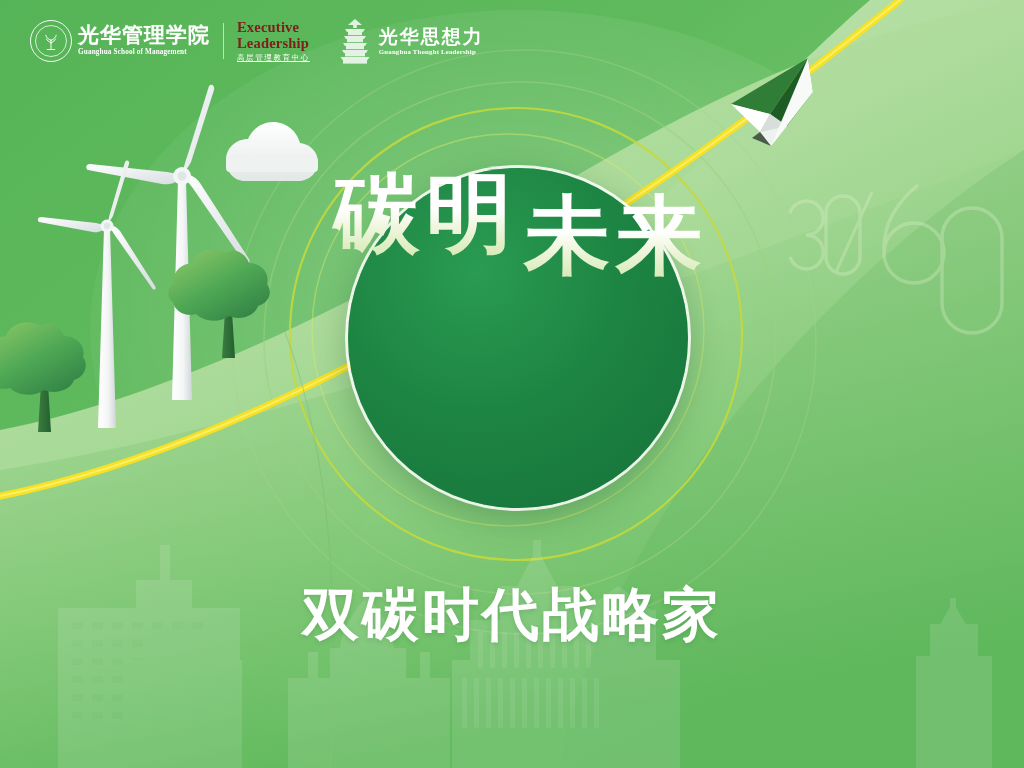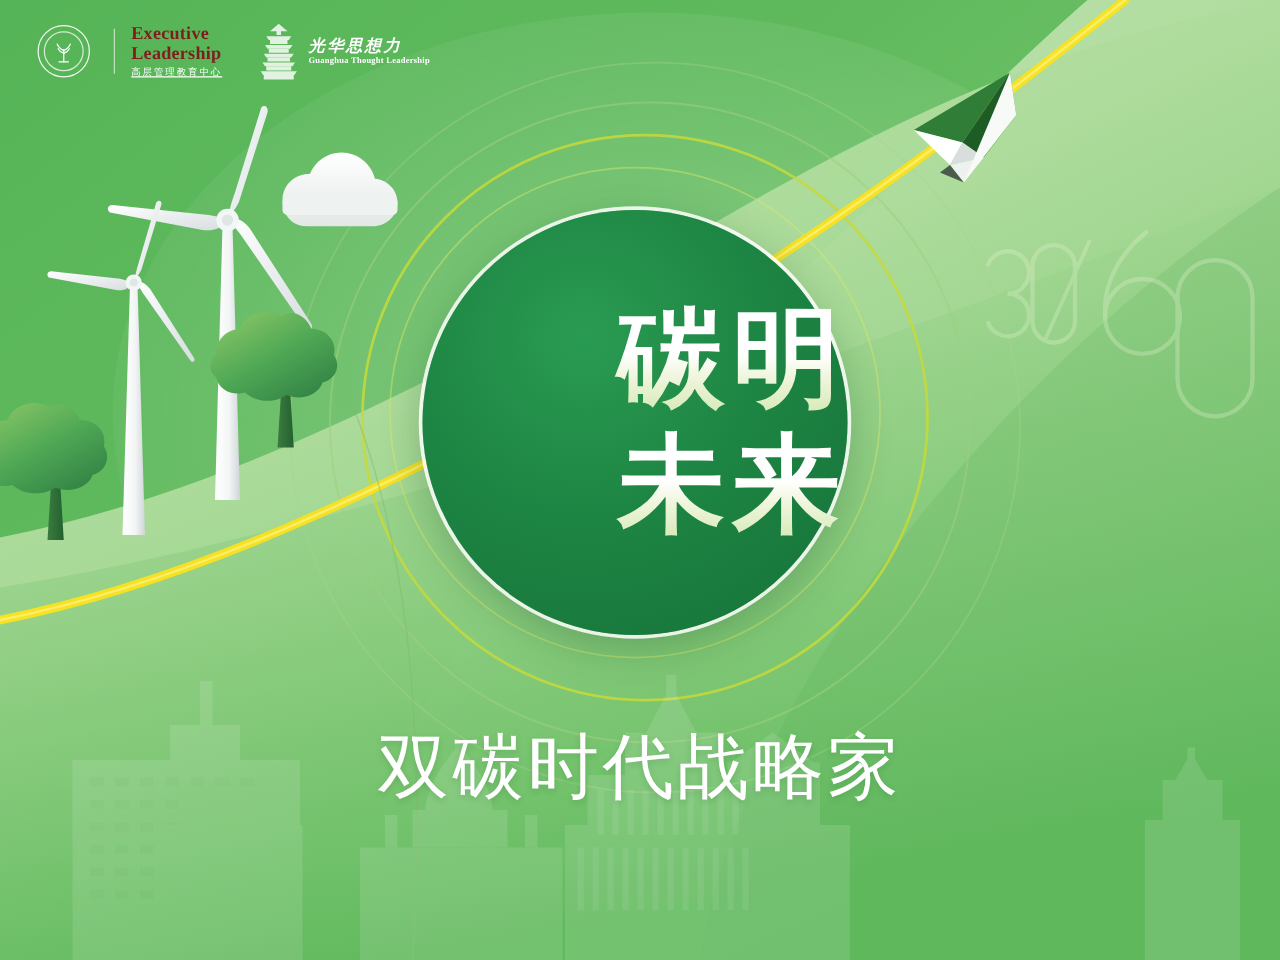--- a/index.html
+++ b/index.html
@@ -51,56 +51,56 @@
     letter-spacing:.2px;white-space:nowrap;
   }
   .ee-cn{
     font-size:7.5px;color:#fff;letter-spacing:1.6px;
     white-space:nowrap;margin-top:3px;line-height:1;text-decoration:underline;
   }
   #logo-sep-space{width:28px;}
   .pagoda{width:34px;height:46px;margin-right:7px;flex:0 0 auto;}
   .gtl-cn{
     font-family:"Liberation Serif","DejaVu Serif",serif;
-    font-size:13px;font-weight:700;color:#fff;letter-spacing:2px;
-    line-height:1;white-space:nowrap;font-style:italic;
+    font-size:19px;font-weight:700;color:#fff;letter-spacing:2px;
+    line-height:1;white-space:nowrap;
   }
   .gtl-en{
     font-family:"Liberation Serif","DejaVu Serif",serif;
     font-size:6.8px;font-weight:700;color:#fff;letter-spacing:.2px;
     white-space:nowrap;margin-top:3px;line-height:1;
   }
 
   
   #badge{
-    position:absolute;left:338px;top:168px;
+    position:absolute;left:348px;top:168px;
     width:340px;height:340px;border-radius:50%;
     background:radial-gradient(circle at 38% 30%, #2a9b52 0%, #1d8543 45%, #16713a 100%);
     box-shadow:0 0 0 3px rgba(255,255,255,.85), 0 10px 34px rgba(10,60,25,.28);
     z-index:30;
-    display:flex;flex-direction:column;align-items:flex-end;justify-content:center;
+    display:flex;flex-direction:row;align-items:flex-start;justify-content:center;
   }
   .badge-line{
     font-family:"Liberation Sans","DejaVu Sans",sans-serif;
     font-size:86px;font-weight:700;letter-spacing:6px;
     line-height:1.06;
     text-indent:6px;
     background:linear-gradient(180deg,#ffffff 0%,#ffffff 46%,#f2f7e2 62%,#dfeec4 86%,#d4e8b4 100%);
     -webkit-background-clip:text;background-clip:text;color:transparent;
     -webkit-text-fill-color:transparent;
     white-space:nowrap;
   }
-  .badge-line.l2{margin-top:10px;}
+  .badge-line.l2{margin-top:22px;}
 
   
   #headline{
     position:absolute;left:0;right:0;top:586px;
     text-align:center;
     font-family:"Liberation Sans","DejaVu Sans",sans-serif;
-    font-size:57px;font-weight:400;letter-spacing:3px;
+    font-size:57px;font-weight:700;letter-spacing:3px;
     color:#ffffff;
     z-index:30;
     line-height:1;
     text-shadow:0 2px 5px rgba(25,90,40,.18);
   }
 </style>
 </head>
 <body>
 
 <div id="slide">
@@ -390,20 +390,24 @@
           <g stroke="#ffffff" stroke-width="1.3" fill="none" stroke-linecap="round">
             <path d="M12,22 L12,9"></path>
             <path d="M12,10 C8,8 6,6 5,3"></path>
             <path d="M12,10 C16,8 18,6 19,3"></path>
             <path d="M12,13 C9,12 7,10 6,8"></path>
             <path d="M12,13 C15,12 17,10 18,8"></path>
             <path d="M7,22 L17,22"></path>
           </g>
         </svg>
       </div>
+      <div class="stack">
+        <div class="gh-cn">光华管理学院</div>
+        <div class="gh-en">Guanghua School of Management</div>
+      </div>
     </div>
 
     <div class="divider-v"></div>
 
     <div class="logo-group">
       <div class="stack">
         <div class="ee-en">Executive</div>
         <div class="ee-en">Leadership</div>
         <div class="ee-cn">高层管理教育中心</div>
       </div>

